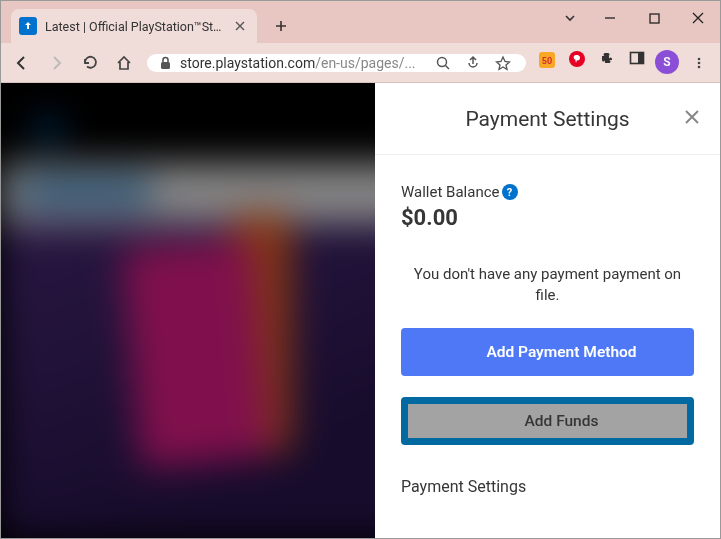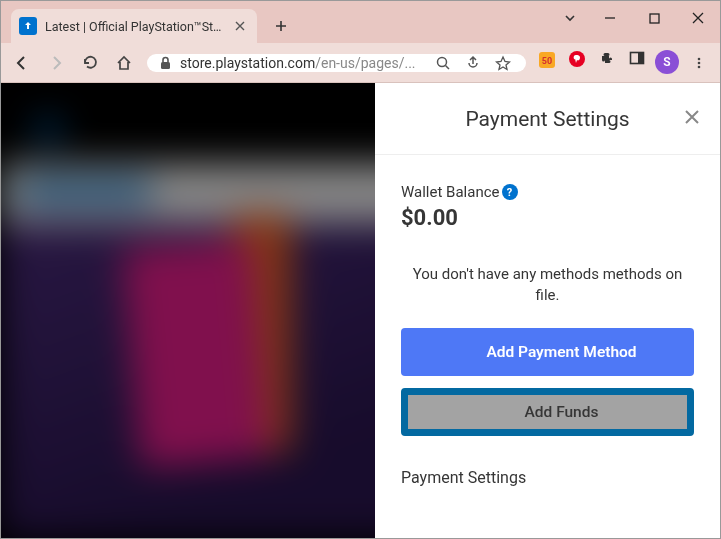--- a/index.html
+++ b/index.html
@@ -53,21 +53,21 @@
 .panel-body::-webkit-scrollbar-track { background: #f0f0f0; }
 .panel-body::-webkit-scrollbar-thumb { background: #c4c4c4; border-radius: 0; }
 
 .wallet-row { display: flex; align-items: center; gap: 2px; }
 .wallet-label { font-size: 15px; color: #363636; }
 .help-badge { width: 16px; height: 16px; border-radius: 50%; background: #0072ce; color: #fff; font-size: 11px; font-weight: 700; display:flex; align-items:center; justify-content:center; }
 .wallet-amount { font-size: 22px; font-weight: 700; color: #363636; margin-top: 4px; }
 
 .empty-msg { text-align: center; font-size: 15px; color: #363636; margin: 34px 4px 22px 4px; line-height: 1.4; }
 
-.btn { display: block; width: 100%; height: 48px; border-radius: 4px; font-size: 15.5px; font-weight: 600; border: none; cursor: pointer; margin-bottom: 12px; padding-left: 28px; }
+.btn { display: block; width: 100%; height: 48px; border-radius: 4px; font-size: 15.5px; font-weight: 600; border: none; cursor: pointer; margin-bottom: 21px; padding-left: 28px; }
 .btn-primary { background: #4e78f6; color: #fff; }
 .btn-outline { background: #a3a3a3; color: #363636; border: 7px solid #0369a1; font-weight: 500; }
 
 .section-link { font-size: 16px; color: #363636; margin-top: 26px; padding-top: 6px; }
 
 svg { display: block; }
 </style>
 </head>
 <body>
 
@@ -224,21 +224,21 @@
             </svg>
         </div>
       </div>
       <div class="panel-body">
         <div class="wallet-row">
           <span class="wallet-label">Wallet Balance</span>
           <span class="help-badge">?</span>
         </div>
         <div class="wallet-amount">$0.00</div>
 
-        <div class="empty-msg">You don't have any methods methods on file.</div>
+        <div class="empty-msg">You don't have any payment payment on file.</div>
 
         <button class="btn btn-primary">Add Payment Method</button>
         <button class="btn btn-outline">Add Funds</button>
 
         <div class="section-link">Payment Settings</div>
       </div>
     </div>
   </div>
 
 </div>

